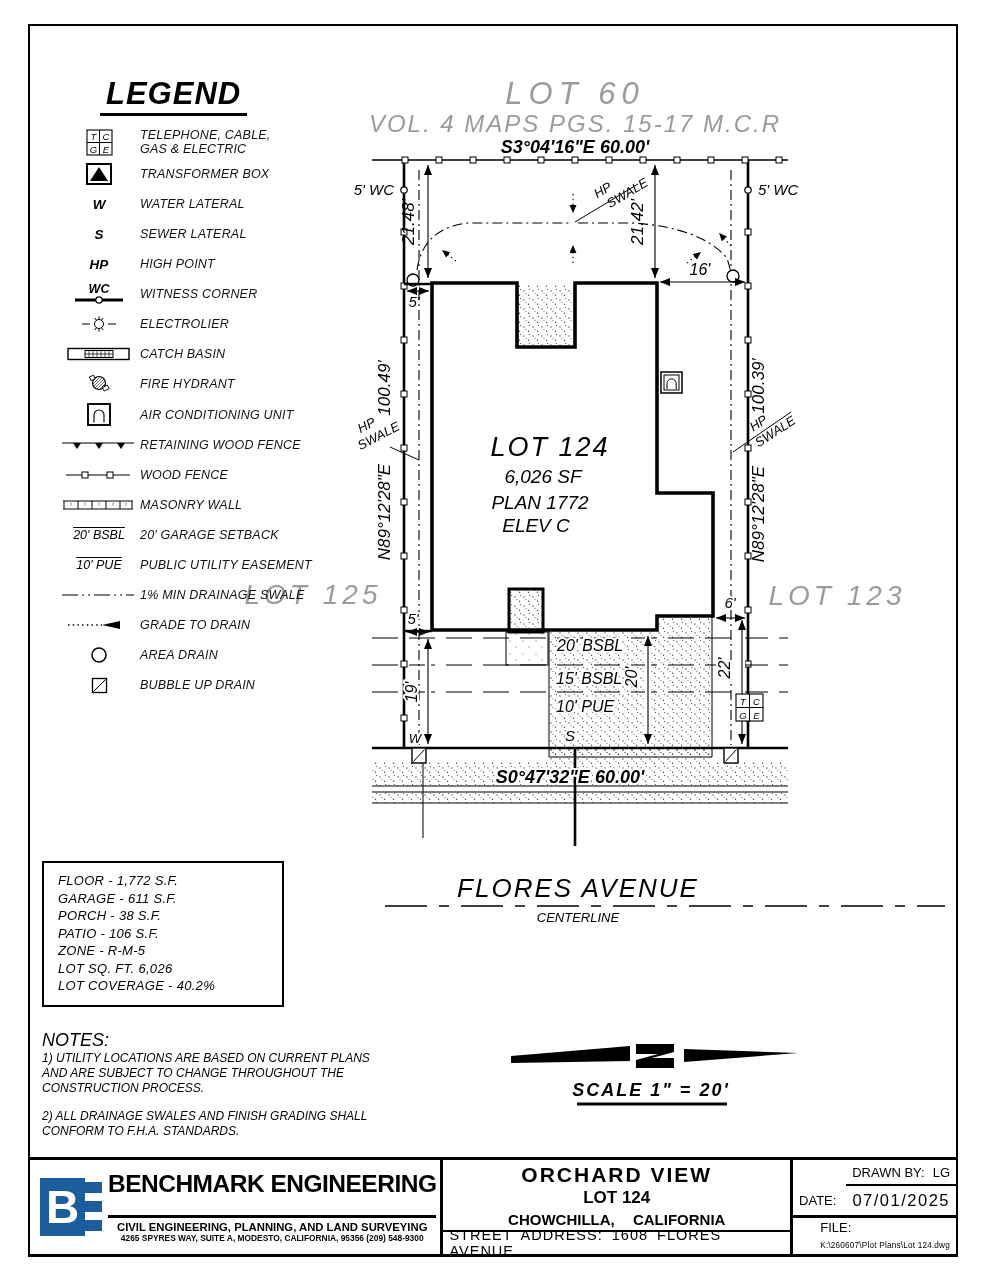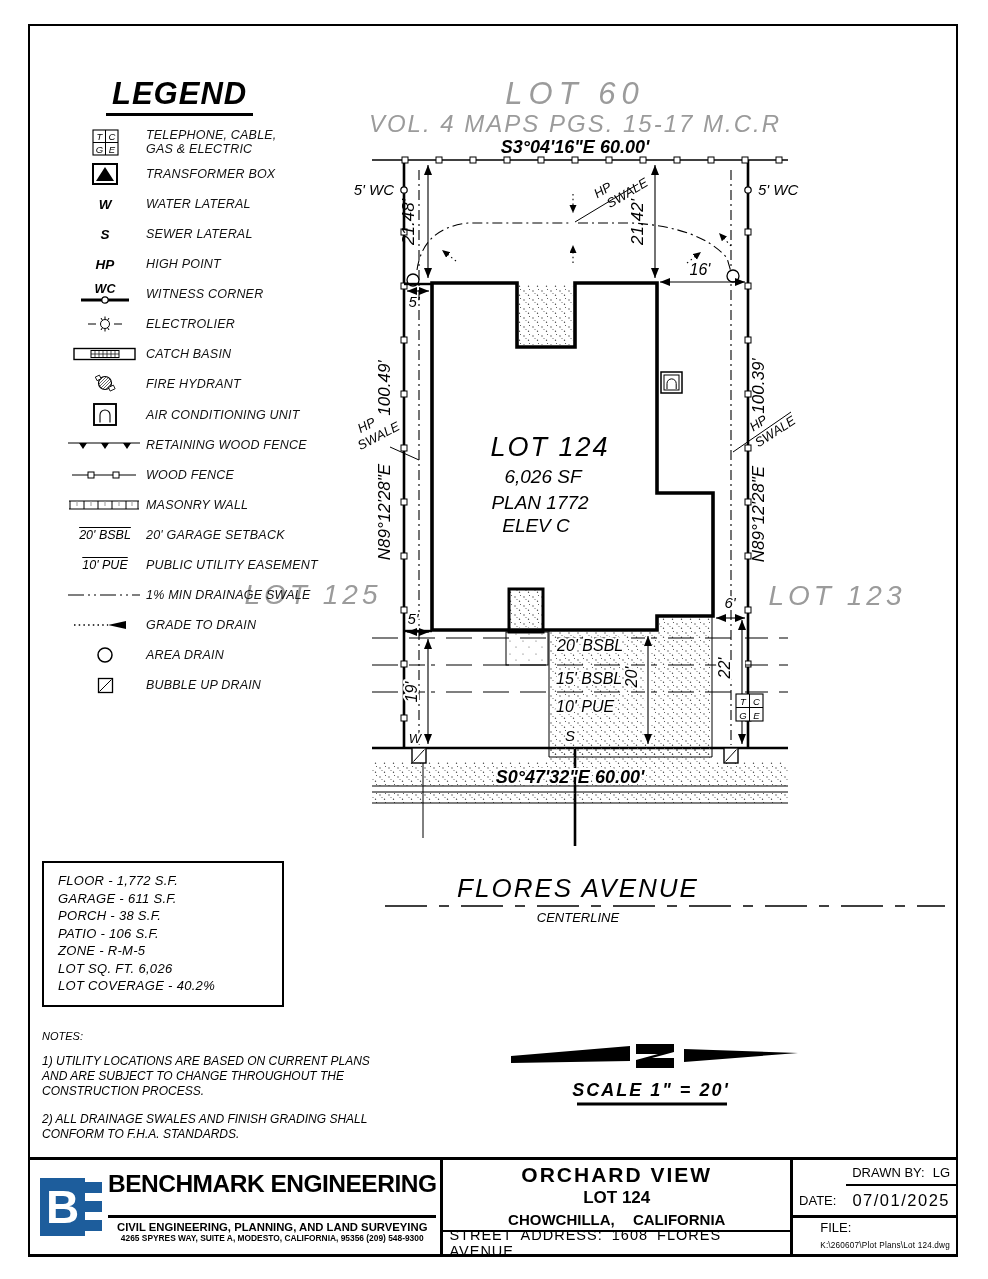--- a/index.html
+++ b/index.html
@@ -11,40 +11,40 @@
   svg.plan{position:absolute;left:0;top:0;z-index:1;}
   svg text{font-family:"Liberation Sans",sans-serif;font-style:italic;fill:#000;}
   .mid{text-anchor:middle}
   .end{text-anchor:end}.t13{font-size:13px}.t15{font-size:15px}.t16{font-size:16px}
   .t17{font-size:17px}.t18{font-size:18px}.t19{font-size:19px}.t26{font-size:26px}.t27{font-size:27px}
   .gray{fill:#9b9b9b}
   .ls2{letter-spacing:2px}.ls4{letter-spacing:4px}.ls6{letter-spacing:6px}
   .bold{font-weight:700}
   .halo{paint-order:stroke;stroke:#fff;stroke-width:4px;stroke-linejoin:round}
   
-  .legend{position:absolute;left:64px;top:76px;width:316px;z-index:2;}
+  .legend{position:absolute;left:58px;top:76px;width:316px;z-index:2;}
   .legend-title{font-style:italic;font-weight:700;font-size:31px;letter-spacing:1px;
                 margin-left:42px;display:inline-block;border-bottom:3px solid #000;
                 padding:0 6px 1px 6px;margin-bottom:12px;}
   .lrow{display:flex;align-items:center;margin-bottom:6px;min-height:24px;}
   .lsym{width:82px;display:flex;justify-content:center;align-items:center;flex:none;}
   .symtext{font-style:italic;font-size:13.5px;font-weight:600;}
   .ovl{font-style:italic;font-size:12.5px;text-decoration:overline;white-space:nowrap;}
   .llab{font-style:italic;font-size:12.5px;line-height:1.12;letter-spacing:.2px;
         white-space:pre-line;color:#111;}
   .wcstack{display:flex;flex-direction:column;align-items:center;font-style:italic;
            font-size:12.5px;font-weight:600;line-height:1;}
   .st{font-size:9.5px;text-anchor:middle;font-style:italic;}
   
   .stats{position:absolute;left:42px;top:861px;width:212px;z-index:2;
          border:2px solid #000;padding:9px 12px 10px 14px;background:#fff;}
   .stats div{font-style:italic;font-size:13px;line-height:17.5px;letter-spacing:.3px;}
   
   .notes{position:absolute;left:42px;top:1030px;width:352px;z-index:2;}
-  .notes-h{font-style:italic;font-size:11px;margin-bottom:12px;}
+  .notes-h{font-style:italic;font-size:18px;margin-bottom:0;}
   .notes p{font-style:italic;font-size:12px;line-height:1.24;margin:0 0 13px 0;}
   
   .titleblock{position:absolute;left:28px;top:1157px;width:926px;height:93.5px;
               border-top:3px solid #000;border-left:2.5px solid #000;border-right:2.5px solid #000;
               border-bottom:3px solid #000;display:flex;z-index:3;background:#fff;}
   .tb-left{width:401px;border-right:3px solid #000;display:flex;align-items:center;
            padding:5px 4px 5px 10px;}
   .logo{position:relative;width:62px;height:58px;flex:none;}
   .logo-b{position:absolute;left:0;top:0;width:45px;height:58px;background:#1d5d9c;
           color:#fff;font-weight:700;font-size:46px;display:flex;align-items:center;

